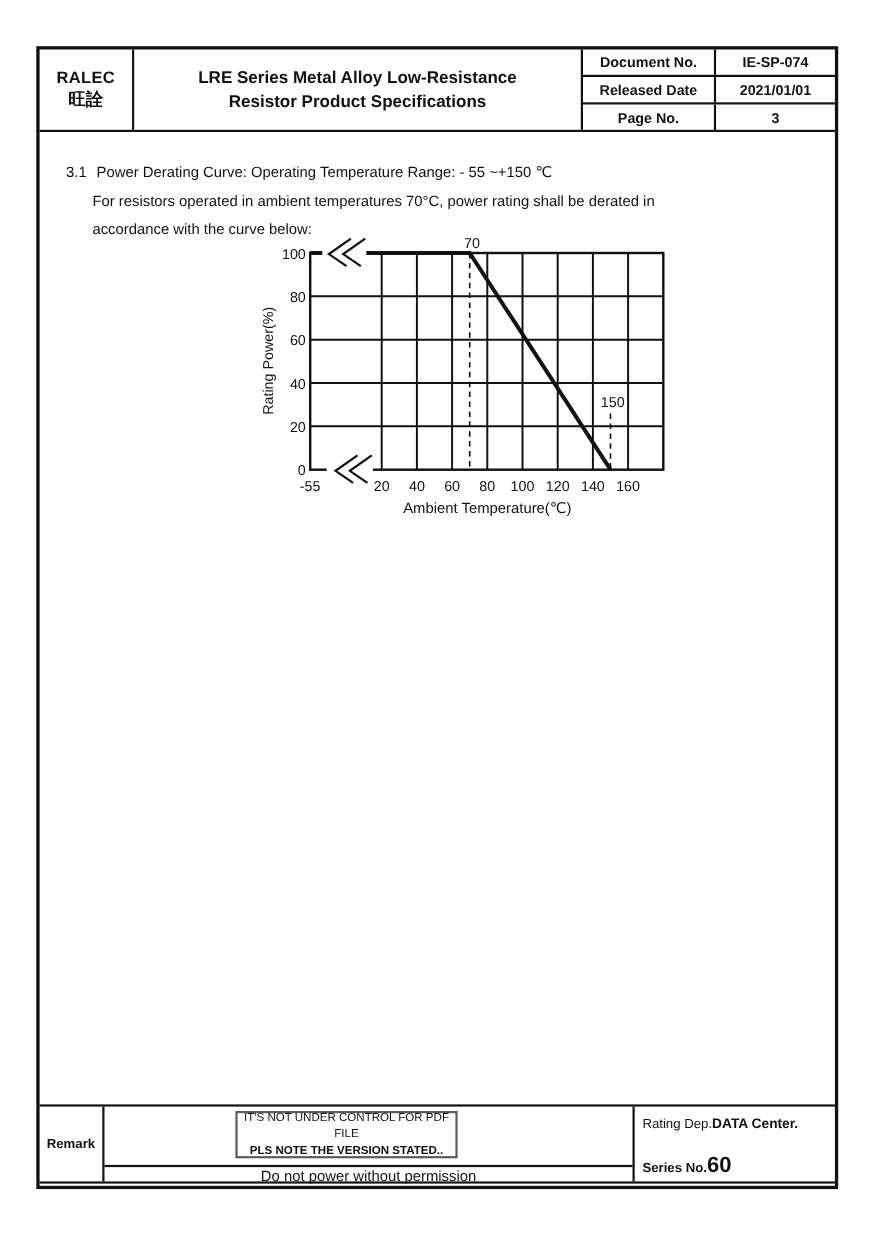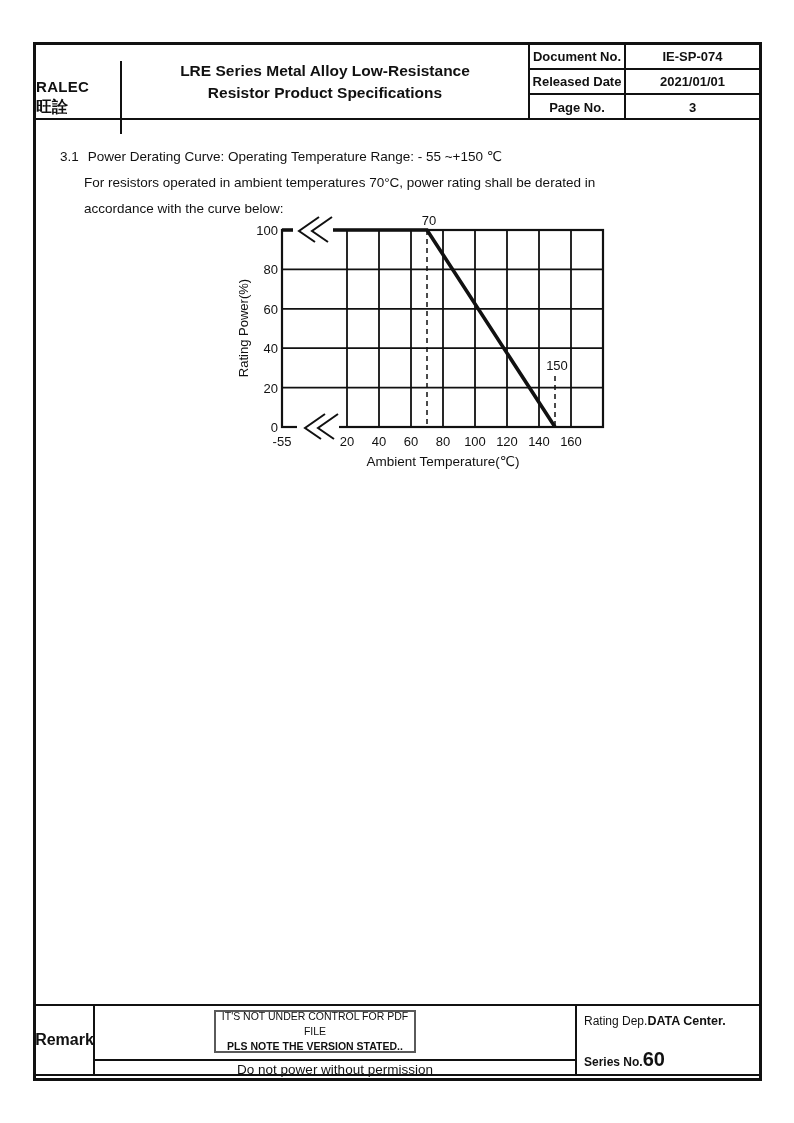--- a/index.html
+++ b/index.html
@@ -14,38 +14,38 @@
     overflow: hidden;
   }
   .frame {
     position: absolute; left: 33px; top: 42px;
     width: 729px; height: 1039px;
     border: 3px solid #111;
   }
   
   .hdr { position: absolute; left: 0; top: 0; width: 723px; height: 75px; border-bottom: 2px solid #111; }
   .hdr-logo {
-    position: absolute; left: 0; top: 16px; width: 86px; height: 73px;
+    position: absolute; left: 0; top: 0; width: 86px; height: 73px;
     border-right: 2px solid #111;
-    display: flex; flex-direction: column; align-items: flex-start; justify-content: center;
+    display: flex; flex-direction: column; align-items: center; justify-content: center;
     font-weight: bold; line-height: 1.25;
   }
   .logo-en { font-size: 15px; letter-spacing: .3px; }
   .logo-cn { font-size: 16px; }
   .hdr-title {
     position: absolute; left: 86px; top: 0; width: 408px; height: 73px;
     border-right: 2px solid #111;
     display: flex; flex-direction: column; align-items: center; justify-content: center;
     font-weight: bold; font-size: 15.5px; line-height: 1.4; text-align: center;
   }
   .hdr-meta { position: absolute; left: 494px; top: 0; width: 229px; height: 73px; }
   .meta-row { display: flex; height: 25px; }
   .meta-row.rb { border-bottom: 2px solid #111; }
   .meta-label {
-    width: 96px; border-right: 2px solid #111;
+    width: 121px; border-right: 2px solid #111;
     display: flex; align-items: center; justify-content: center;
     font-weight: bold; font-size: 13px;
   }
   .meta-value {
     flex: 1; display: flex; align-items: center; justify-content: center;
     font-weight: bold; font-size: 13px;
   }
   
   .body-text { position: absolute; left: 24px; top: 99px; font-size: 13.5px; line-height: 26px; white-space: nowrap; }
   .sec-num { margin-right: 9px; margin-top: 12px; }
@@ -55,21 +55,21 @@
   .chart text { fill: #111; font-family: "Liberation Sans", "DejaVu Sans", sans-serif; }
   
   .ftr {
     position: absolute; left: 0; top: 959px; width: 723px; height: 72px;
     border-top: 2px solid #111; border-bottom: 2px solid #111;
   }
   .ftr-remark {
     position: absolute; left: 0; top: 0; width: 59px; height: 100%;
     border-right: 2px solid #111;
     display: flex; align-items: center; justify-content: center;
-    font-weight: bold; font-size: 16px;
+    font-weight: bold; font-size: 12px;
   }
   .ftr-mid { position: absolute; left: 59px; top: 0; width: 482px; height: 100%; border-right: 2px solid #111; }
   .notice-box {
     position: absolute; left: 119px; top: 4px; width: 202px; height: 43px;
     border: 2px solid #5a5a5a;
     display: flex; flex-direction: column; align-items: center; justify-content: center;
     text-align: center; font-size: 10.5px; line-height: 15px;
   }
   .notice-strong { font-weight: bold; }
   .mid-divider { position: absolute; left: 0; right: 0; top: 53px; border-top: 2px solid #111; }

